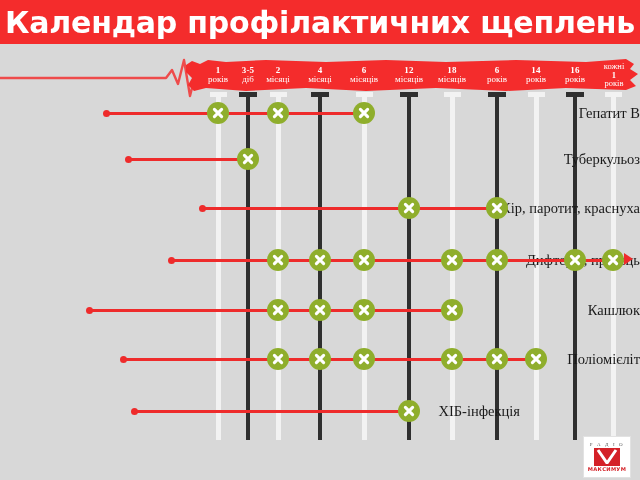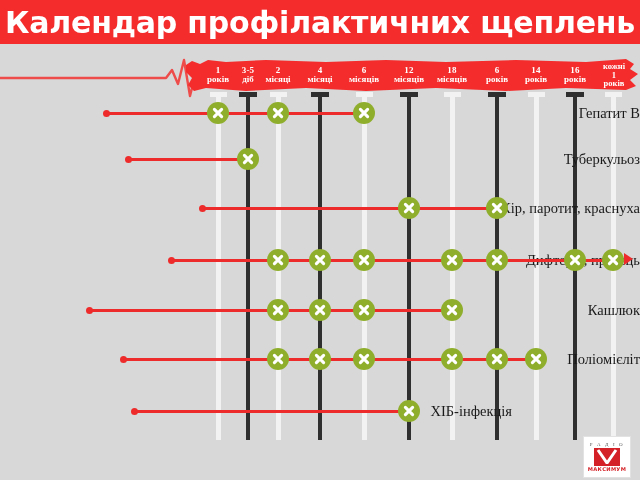--- a/index.html
+++ b/index.html
@@ -32,21 +32,21 @@
   .ribbon{position:absolute;left:186px;top:58px;width:454px;height:34px;}
   .ribbon-bg{position:absolute;inset:0;}
   .col-head{
     position:absolute;top:59px;height:32px;
     color:#ffffff;text-align:center;
     font-family:"Liberation Serif",serif;
     line-height:1.0;
     display:flex;flex-direction:column;align-items:center;justify-content:center;
   }
   .col-head .num{font-size:9px;font-weight:700;letter-spacing:0.2px;}
-  .col-head .unit{font-size:9px;font-weight:700;}
+  .col-head .unit{font-size:9px;font-weight:400;}
   .col-head.three .num{font-size:8.5px;}
   .col-head.three .unit{font-size:8.5px;}
 
   
   .vline{position:absolute;top:92px;}
   .vline.dark{width:4px;background:#2f2f2f;}
   .vline.light{width:5px;background:#f2f2f2;}
   .pinhead{position:absolute;top:92px;height:5px;background:#2f2f2f;}
   .pinhead.light{background:#f2f2f2;}
 
@@ -348,21 +348,21 @@
             <path d="M2.4 2.4 L9.6 9.6 M9.6 2.4 L2.4 9.6" stroke="#ffffff" stroke-width="3.1" stroke-linecap="round"></path>
           </svg>
       </div>
       <div class="marker" style="left:525px;">
         <svg width="12" height="12" viewBox="0 0 12 12">
             <path d="M2.4 2.4 L9.6 9.6 M9.6 2.4 L2.4 9.6" stroke="#ffffff" stroke-width="3.1" stroke-linecap="round"></path>
           </svg>
       </div>
     </div>
 
-    <div class="row" style="top:398px;width:512px;">
+    <div class="row" style="top:398px;width:512px;padding-left:8px;">
       <div class="row-label" style="width:128px;">ХІБ-інфекція</div>
       <div class="row-dot" style="left:131px;"></div>
       <div class="row-line" style="left:134px;width:283px;"></div>
       <div class="marker" style="left:398px;">
         <svg width="12" height="12" viewBox="0 0 12 12">
             <path d="M2.4 2.4 L9.6 9.6 M9.6 2.4 L2.4 9.6" stroke="#ffffff" stroke-width="3.1" stroke-linecap="round"></path>
           </svg>
       </div>
     </div>
 

